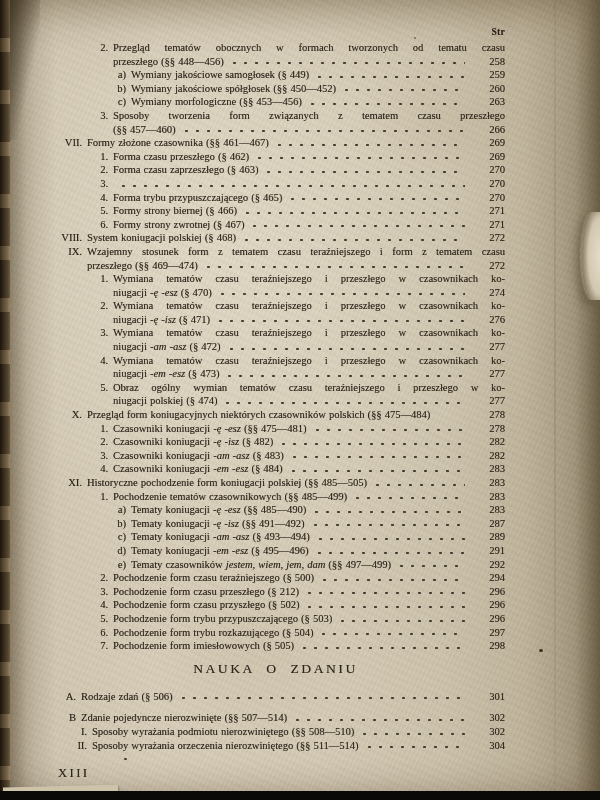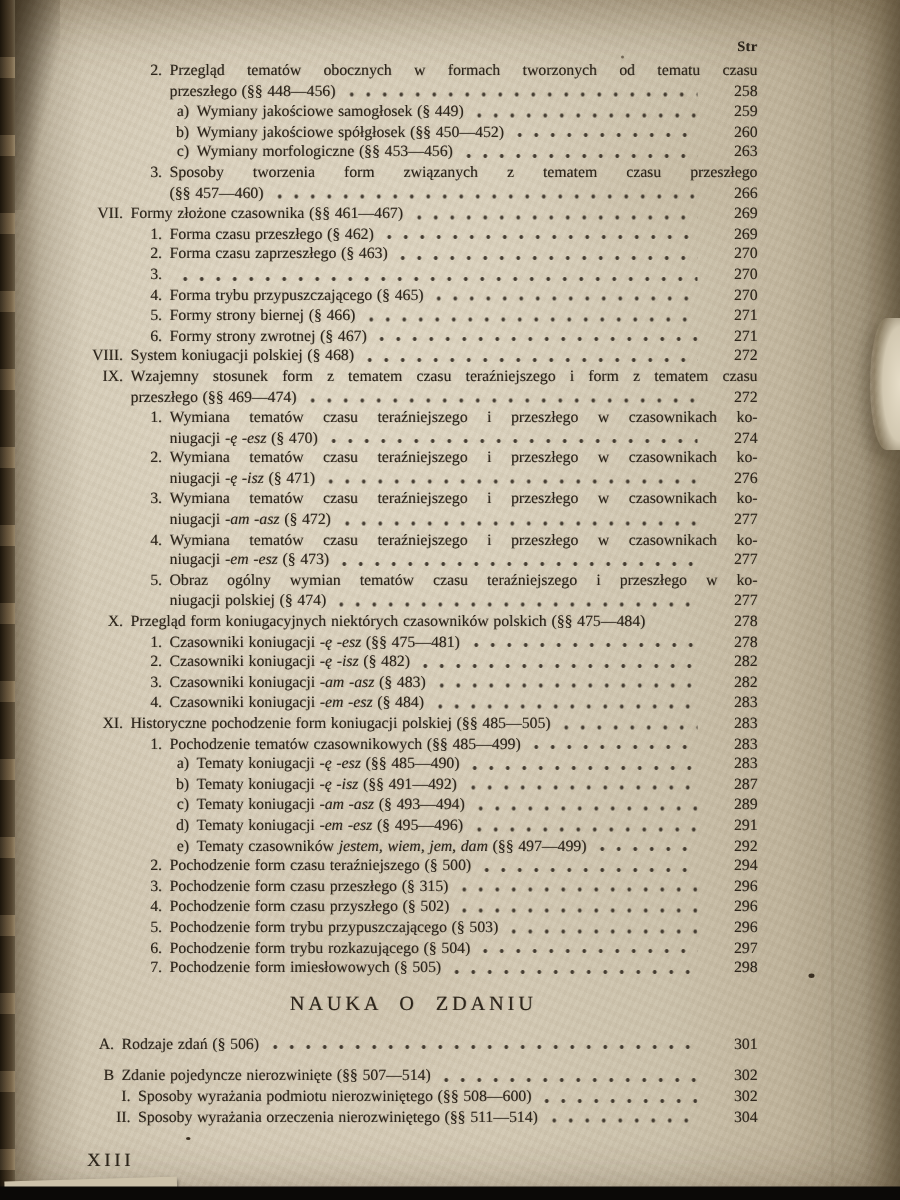--- a/index.html
+++ b/index.html
@@ -325,21 +325,21 @@
           <span class="pg">292</span>
         </div>
         <div class="row lvl-num">
           <span class="m">2.</span>
           <span class="txt">Pochodzenie form czasu teraźniejszego (§ 500)</span>
           <span class="dots"></span>
           <span class="pg">294</span>
         </div>
         <div class="row lvl-num">
           <span class="m">3.</span>
-          <span class="txt">Pochodzenie form czasu przeszłego (§ 315)</span>
+          <span class="txt">Pochodzenie form czasu przeszłego (§ 212)</span>
           <span class="dots"></span>
           <span class="pg">296</span>
         </div>
         <div class="row lvl-num">
           <span class="m">4.</span>
           <span class="txt">Pochodzenie form czasu przyszłego (§ 502)</span>
           <span class="dots"></span>
           <span class="pg">296</span>
         </div>
         <div class="row lvl-num">
@@ -370,21 +370,21 @@
           <span class="pg">301</span>
         </div>
         <div class="row lvl-letter" style="margin-top: 8px;">
           <span class="m">B</span>
           <span class="txt">Zdanie pojedyncze nierozwinięte (§§ 507—514)</span>
           <span class="dots"></span>
           <span class="pg">302</span>
         </div>
         <div class="row lvl-rnum">
           <span class="m">I.</span>
-          <span class="txt">Sposoby wyrażania podmiotu nierozwiniętego (§§ 508—600)</span>
+          <span class="txt">Sposoby wyrażania podmiotu nierozwiniętego (§§ 508—510)</span>
           <span class="dots"></span>
           <span class="pg">302</span>
         </div>
         <div class="row lvl-rnum">
           <span class="m">II.</span>
           <span class="txt">Sposoby wyrażania orzeczenia nierozwiniętego (§§ 511—514)</span>
           <span class="dots"></span>
           <span class="pg">304</span>
         </div>
       </div>

